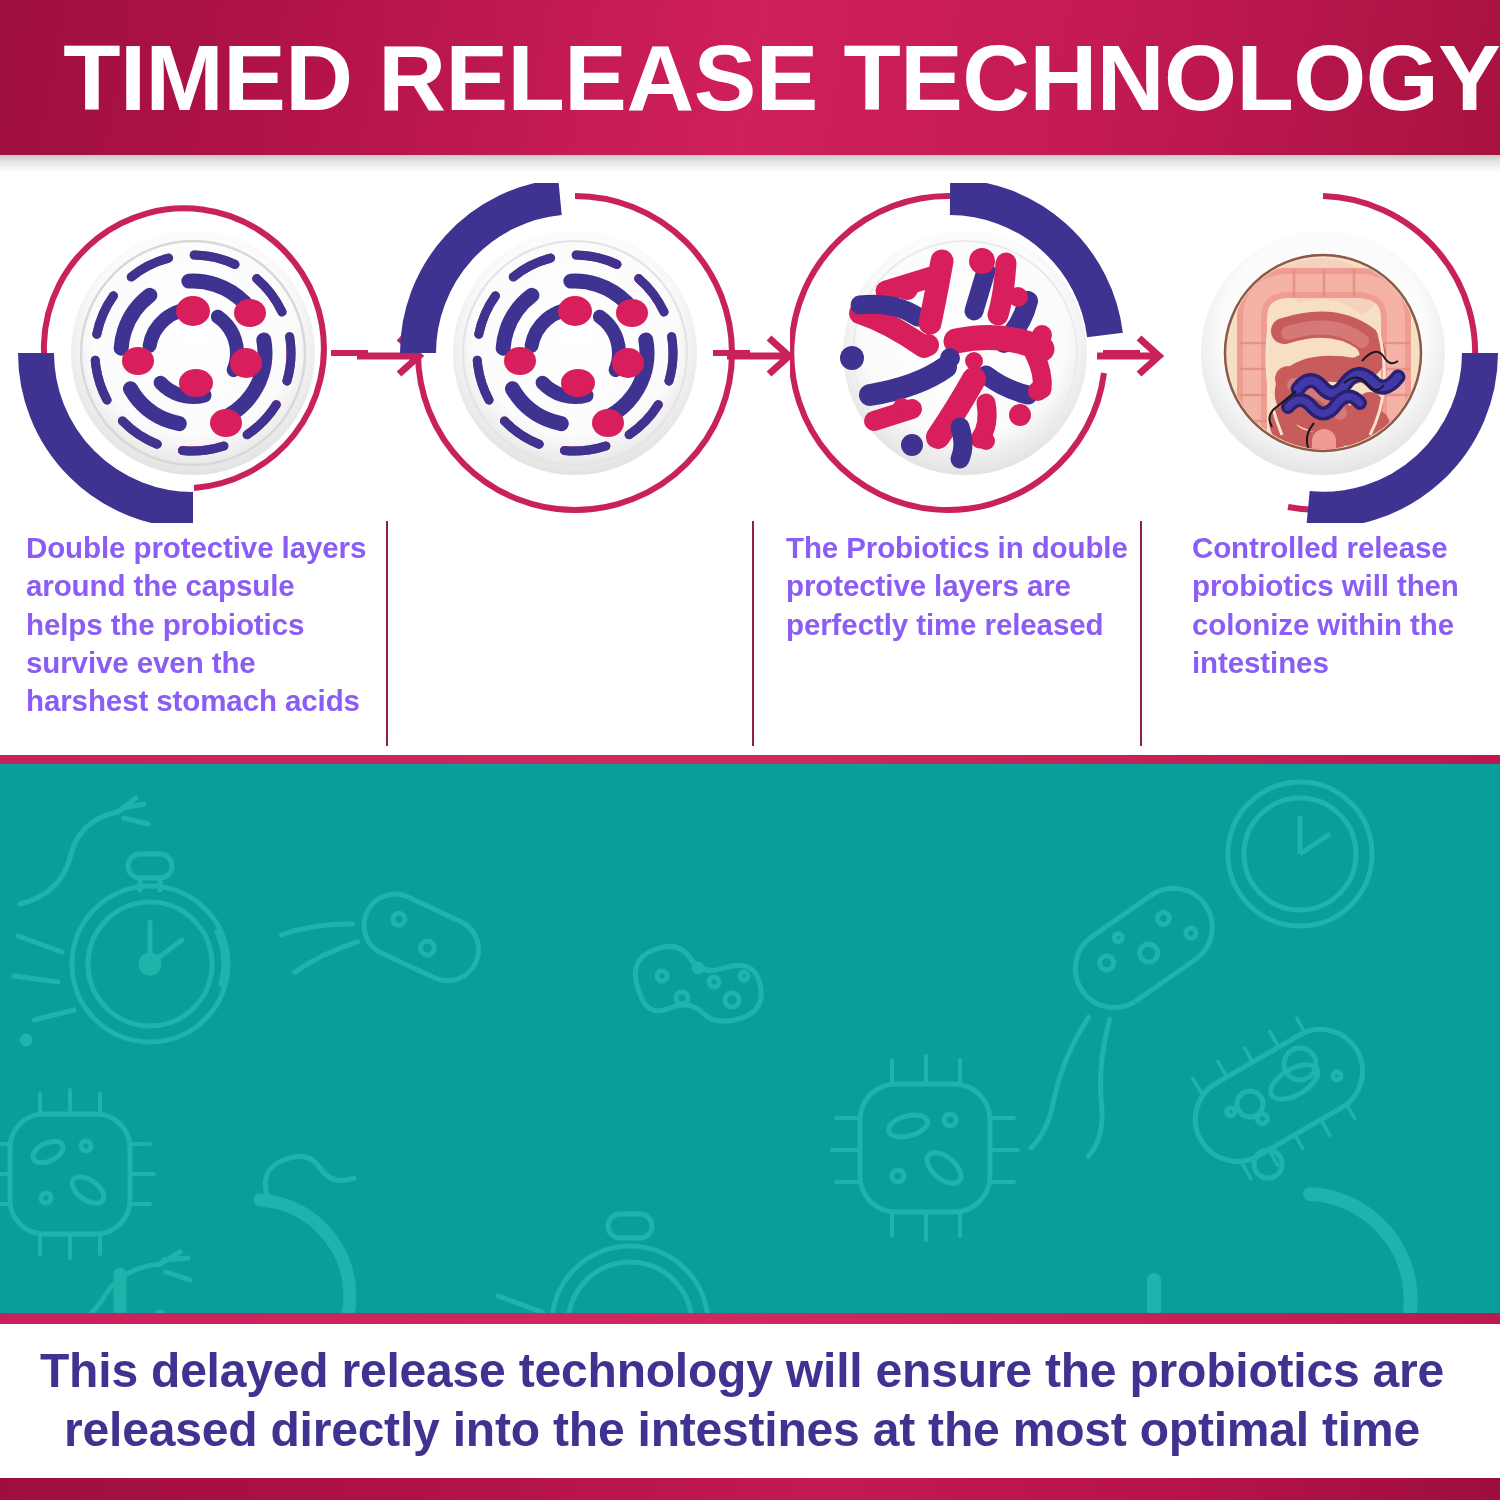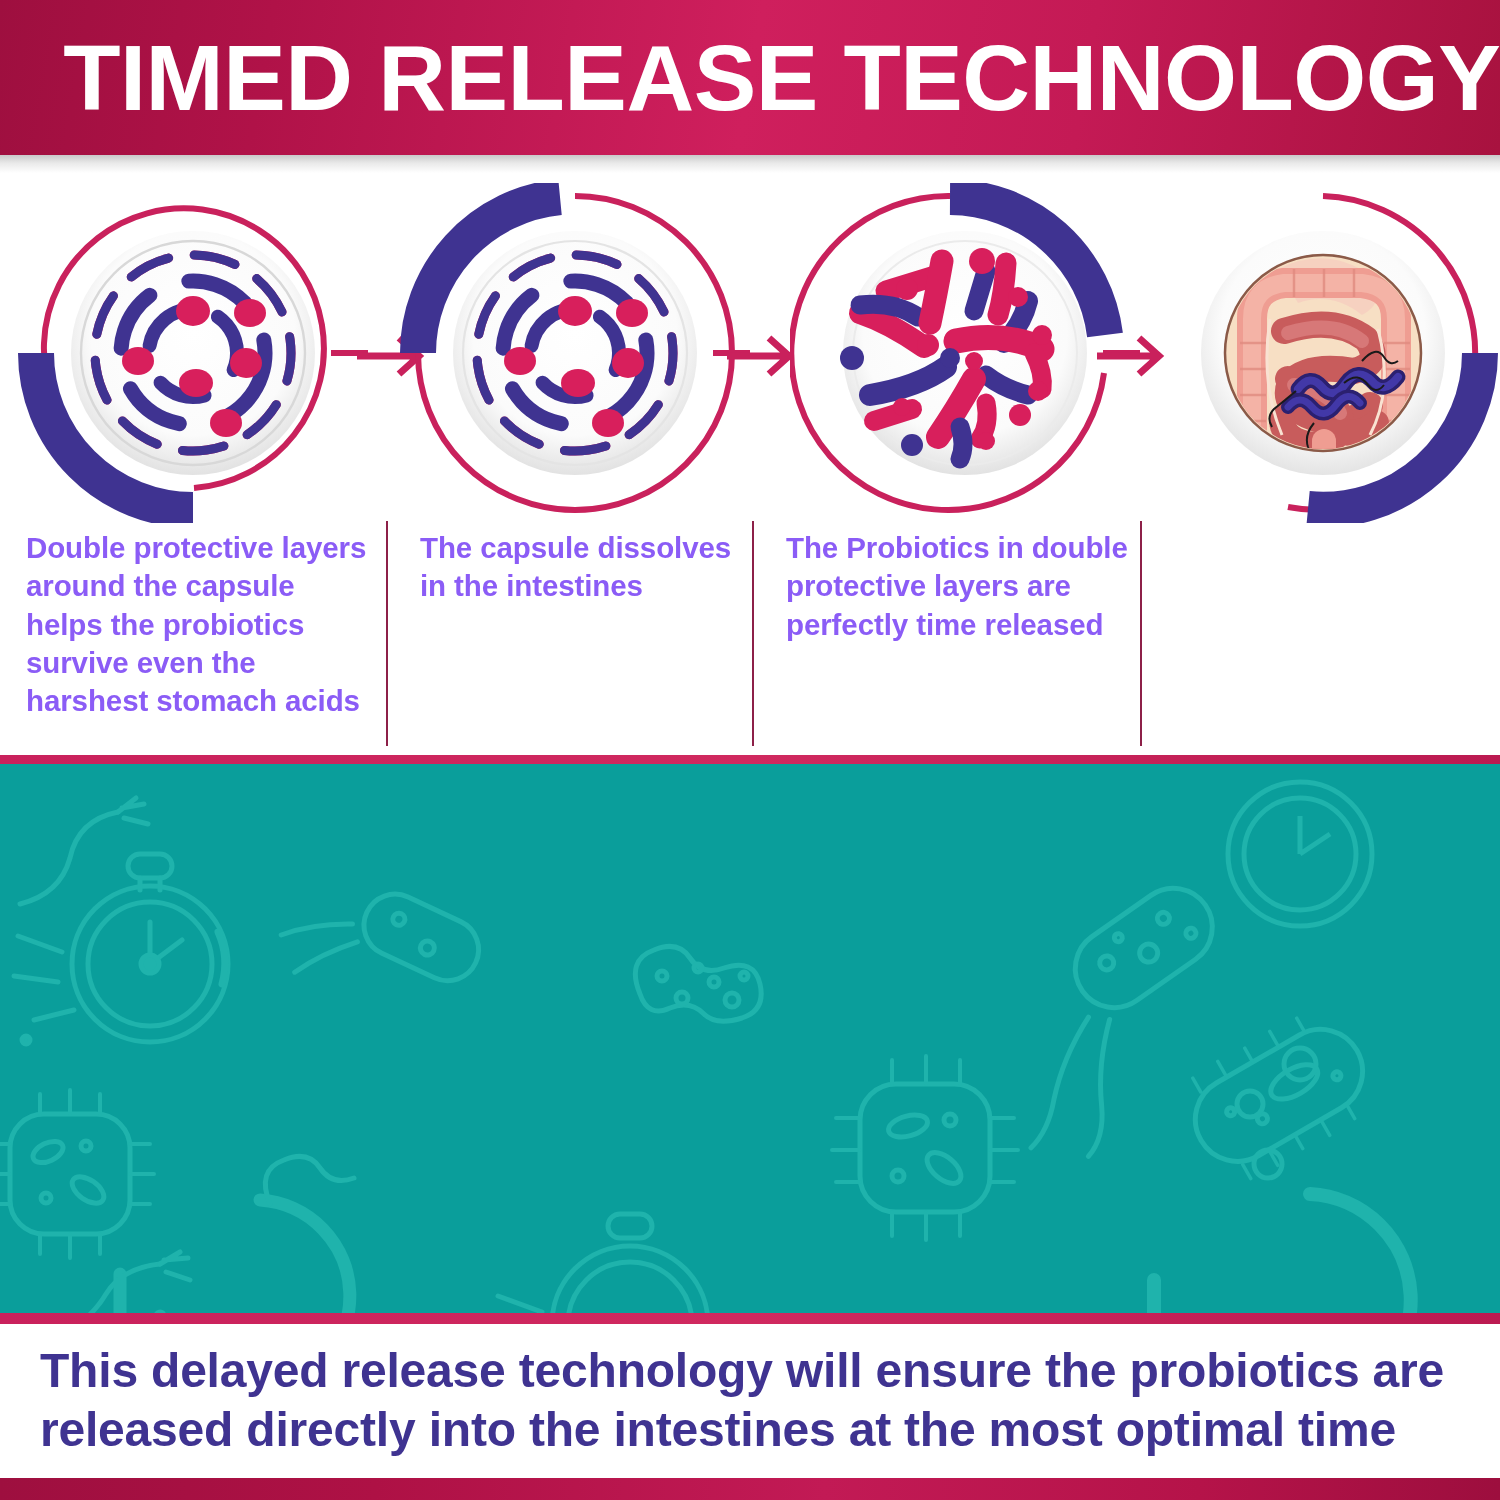--- a/index.html
+++ b/index.html
@@ -99,20 +99,21 @@
   }
   .footer-text{
     color:#3f3391;
     font-size:48px;
     line-height:1.22;
     font-weight:bold;
     font-family:"Liberation Sans Narrow","Liberation Sans",sans-serif;
     padding:0 36px 0 40px;
     letter-spacing:-0.2px;
     white-space:pre-line;
+    text-align:center;
   }
   .footer-bar{
     position:absolute;left:0;top:1478px;width:1500px;height:22px;
     background:linear-gradient(90deg,#9e0f3f 0%,#ae1145 25%,#c21a55 55%,#b51349 80%,#9d0e3e 100%);
   }
 </style>
 </head>
 <body>
 
 <div class="page">
@@ -326,33 +327,35 @@
       <div class="cap-col" style="left:20px;width:360px;">
         <div class="cap-text" style="padding-left:6px;padding-top:8px;">Double protective layers
 around the capsule
 helps the probiotics
 survive even the
 harshest stomach acids</div>
       </div>
 
       <div class="cap-col" style="left:386px;width:360px;">
         <div class="divider"></div>
-        <div class="cap-text" style="padding-left:34px;padding-top:8px;">The capsule dissolves
-in the intestines</div>
       </div>
 
       <div class="cap-col" style="left:752px;width:382px;">
         <div class="divider"></div>
         <div class="cap-text" style="padding-left:34px;padding-top:8px;">The Probiotics in double
 protective layers are
 perfectly time released</div>
       </div>
 
       <div class="cap-col" style="left:1140px;width:350px;">
         <div class="divider"></div>
+        <div class="cap-text" style="padding-left:52px;padding-top:8px;">Controlled release
+probiotics will then
+colonize within the
+intestines</div>
       </div>
 
     </div>
   </div>
 
   <div class="strip-top"></div>
 
   <div class="teal">
     <svg class="teal-pattern" viewBox="0 0 1500 549" xmlns="http://www.w3.org/2000/svg">
       <g fill="none" stroke="#1fb3ac" stroke-width="5" stroke-linecap="round" stroke-linejoin="round">

